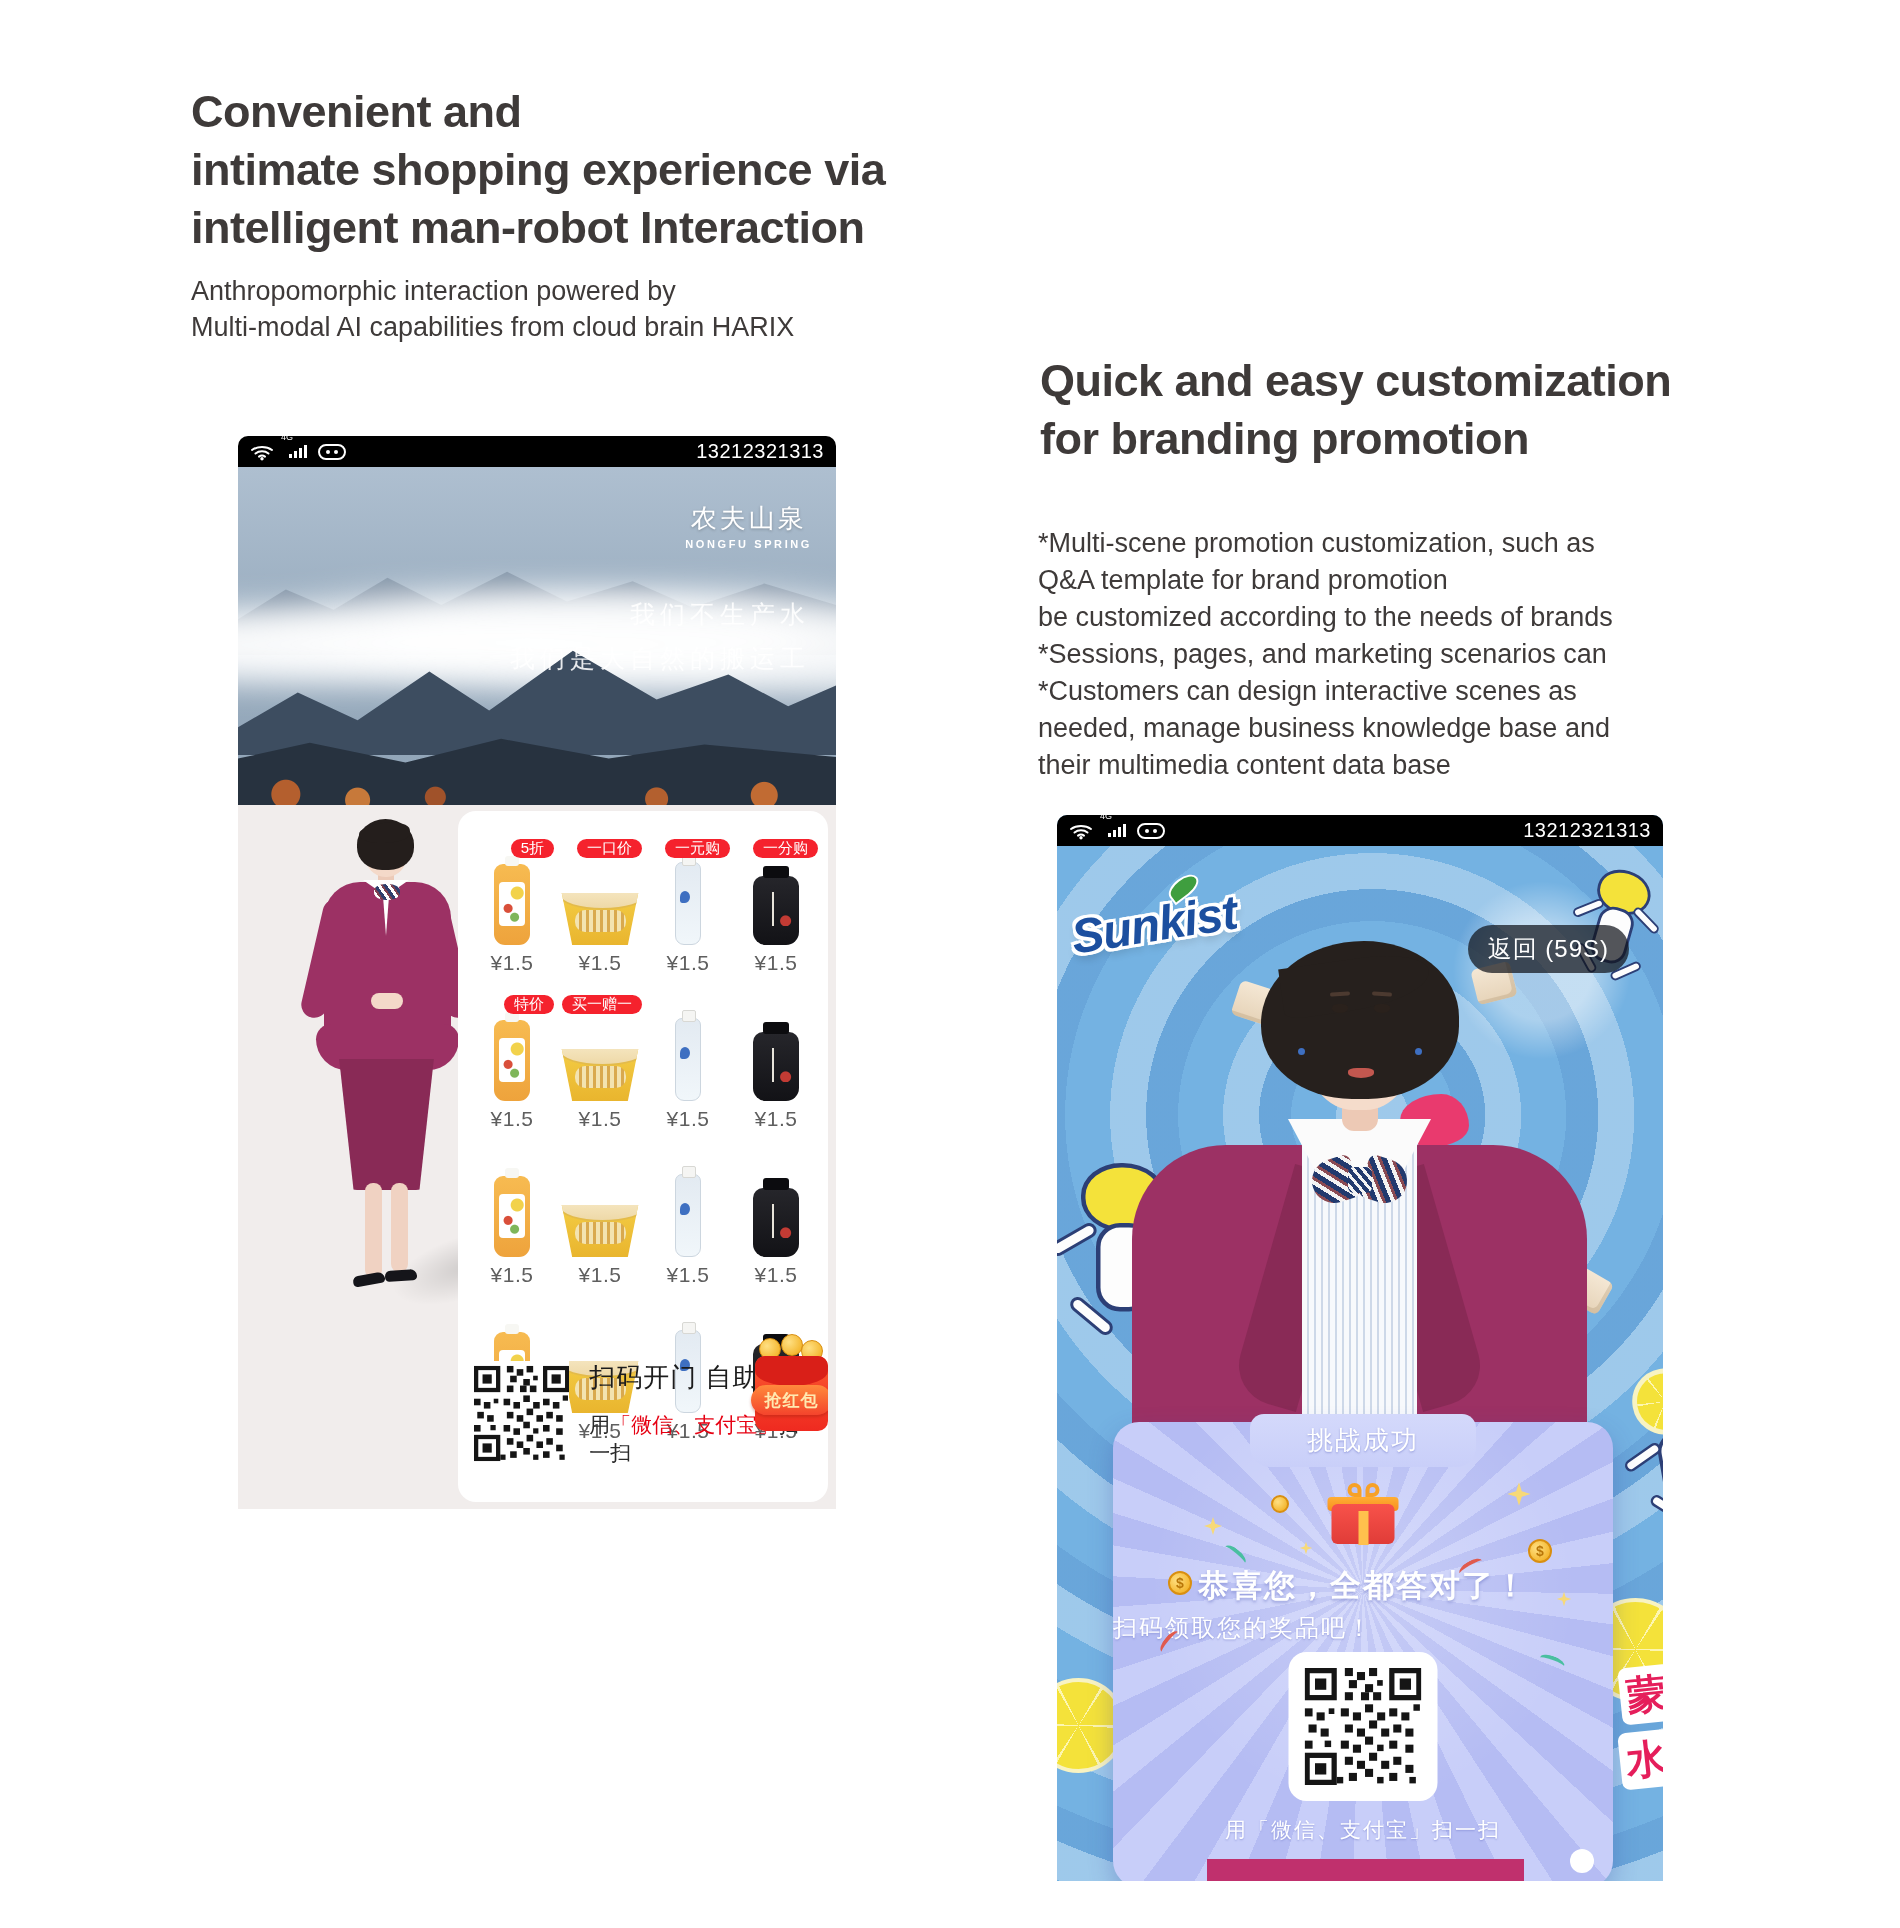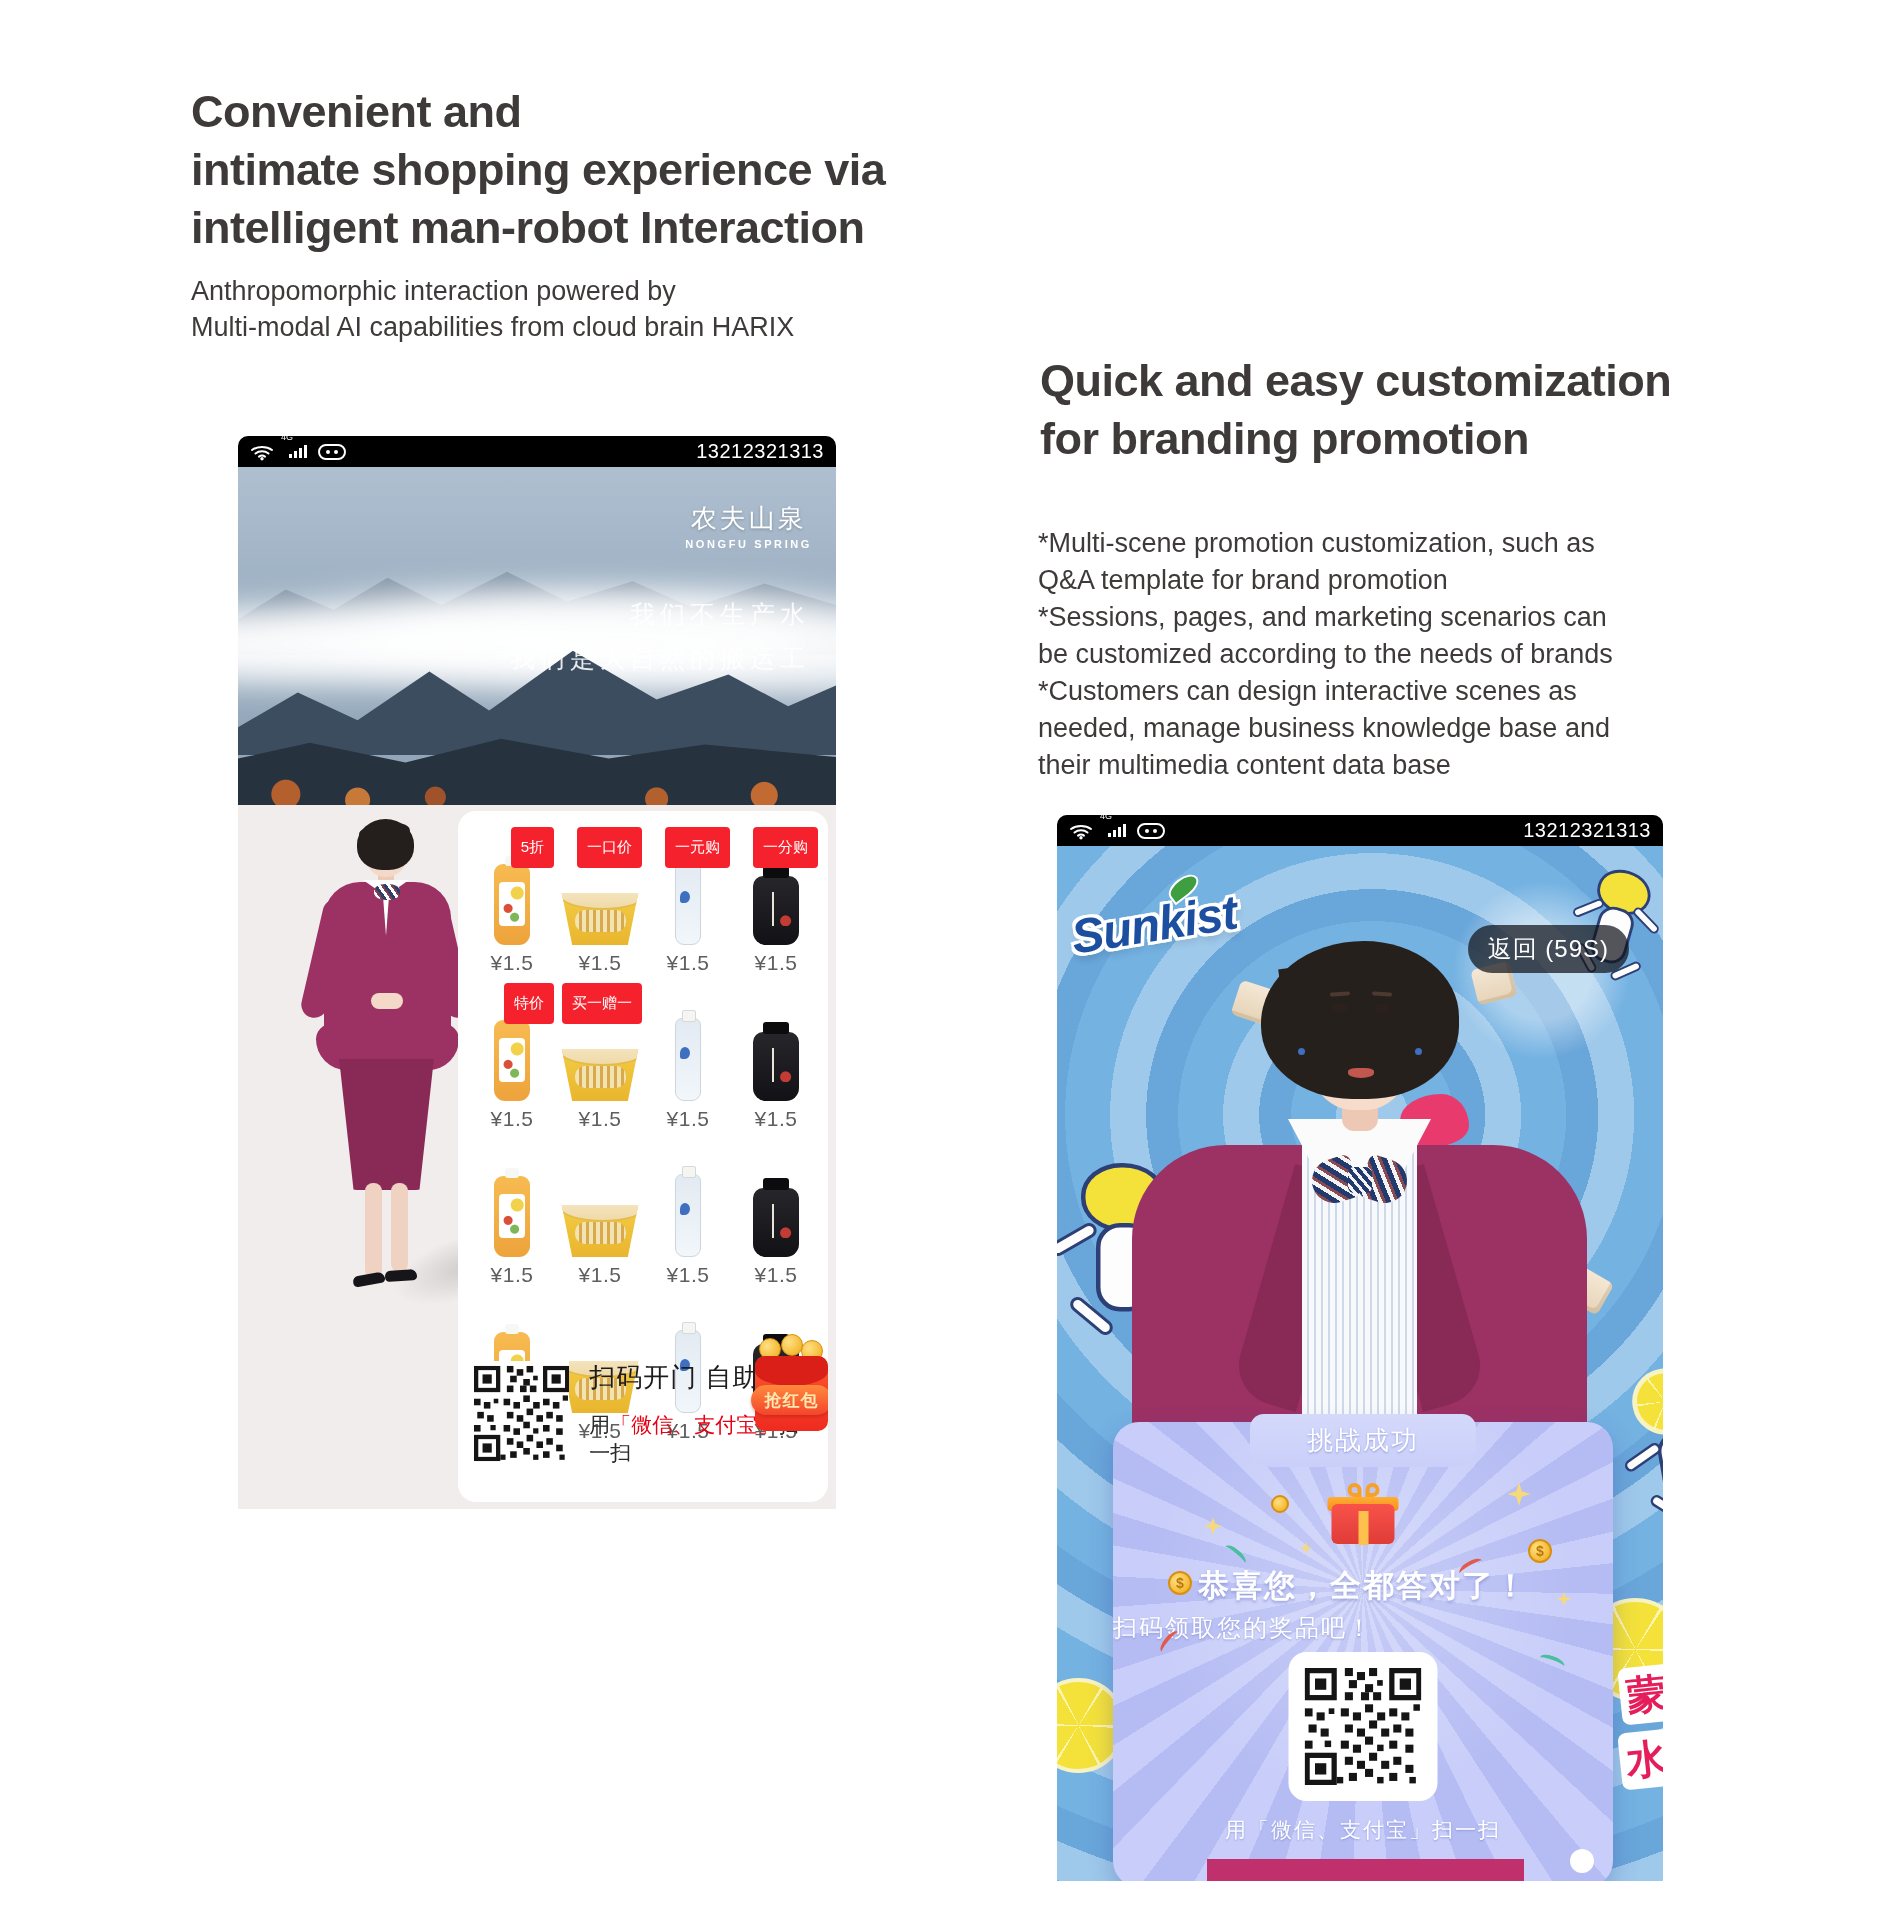--- a/index.html
+++ b/index.html
@@ -76,22 +76,22 @@
   .as-leg.r { left:111px; top:364px; height:89px; }
   .as-shoe { position:absolute; width:32px; height:11px; background:#15151a; border-radius:8px 10px 6px 6px; }
   .as-shoe.l { left:73px; top:455px; transform:rotate(-10deg); }
   .as-shoe.r { left:105px; top:451px; transform:rotate(-4deg); }
 
   
   .panel { position:absolute; left:220px; top:6px; right:8px; height:691px; background:#fff; border-radius:18px; overflow:hidden; }
   .grid { display:grid; grid-template-columns:repeat(4,1fr); padding:14px 8px 0 10px; }
   .cell { position:relative; height:156px; display:flex; flex-direction:column; align-items:center; justify-content:flex-end; padding-bottom:6px; }
   .cell.faded { opacity:.32; }
-  .badge { position:absolute; top:2px; right:2px; background:var(--badge-red); color:#fff; font-size:15px;
-           padding:11px 10px; border-radius:4px; white-space:nowrap; z-index:3; }
+  .badge { position:absolute; top:14px; right:2px; background:var(--badge-red); color:#fff; font-size:15px;
+           padding:0 10px; border-radius:12px; white-space:nowrap; z-index:3; }
   .price { font-size:21px; color:var(--price-gray); margin-top:6px; letter-spacing:0.5px; }
   .glyph { position:relative; display:block; }
   
   .p-tea { width:36px; height:81px; background:linear-gradient(#f7bb51,#eea33c); border-radius:9px 9px 11px 11px; }
   .p-tea:before { content:""; position:absolute; left:11px; top:-8px; width:14px; height:10px; background:#f7f7f3; border-radius:3px; }
   .p-tea:after { content:""; position:absolute; left:5px; top:18px; width:26px; height:44px; background:#fff; border-radius:4px;
                  background-image:radial-gradient(circle at 70% 25%, #f2d24b 0 6px, transparent 7px),
                                   radial-gradient(circle at 35% 60%, #d94f3a 0 4px, transparent 5px),
                                   radial-gradient(circle at 60% 80%, #7fb65a 0 4px, transparent 5px); }
   
@@ -500,22 +500,22 @@
   </div>
 </div>
 
 <div class="abs r-title">
   <div>Quick and easy customization</div>
   <div>for branding promotion</div>
 </div>
 <div class="abs r-bullets">
   <div>*Multi-scene promotion customization, such as</div>
   <div>Q&amp;A template for brand promotion</div>
+  <div>be customized according to the needs of brands</div>
   <div>*Sessions, pages, and marketing scenarios can</div>
-  <div>be customized according to the needs of brands</div>
   <div>*Customers can design interactive scenes as</div>
   <div>needed, manage business knowledge base and</div>
   <div>their multimedia content data base</div>
 </div>
 
 <div class="abs phone phone-right">
   <div class="statusbar">
     <div class="sb-icons">
       <svg width="24" height="18" viewBox="0 0 24 18">
           <use href="#ic-wifi"></use>

